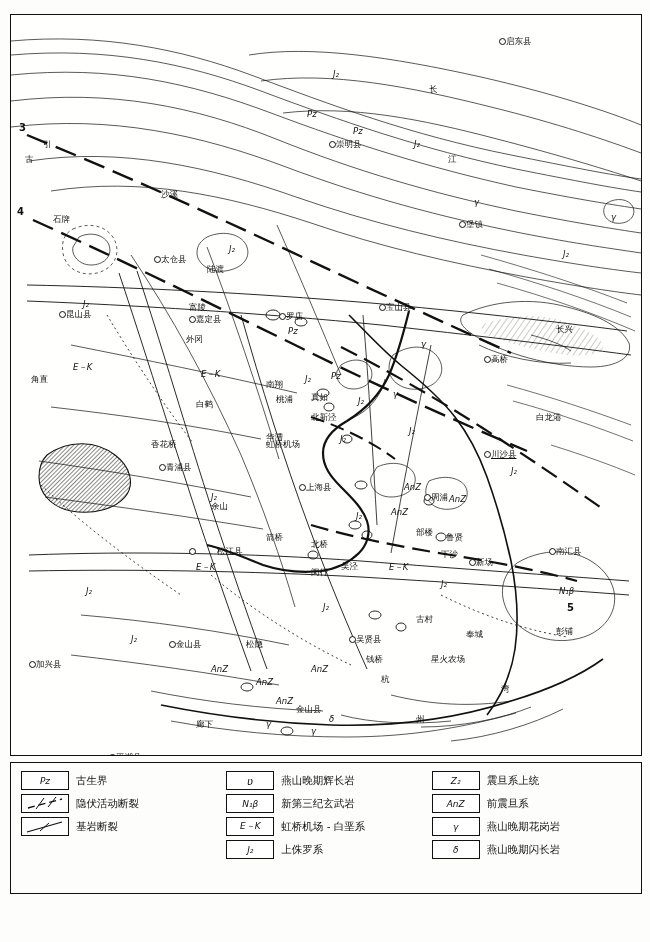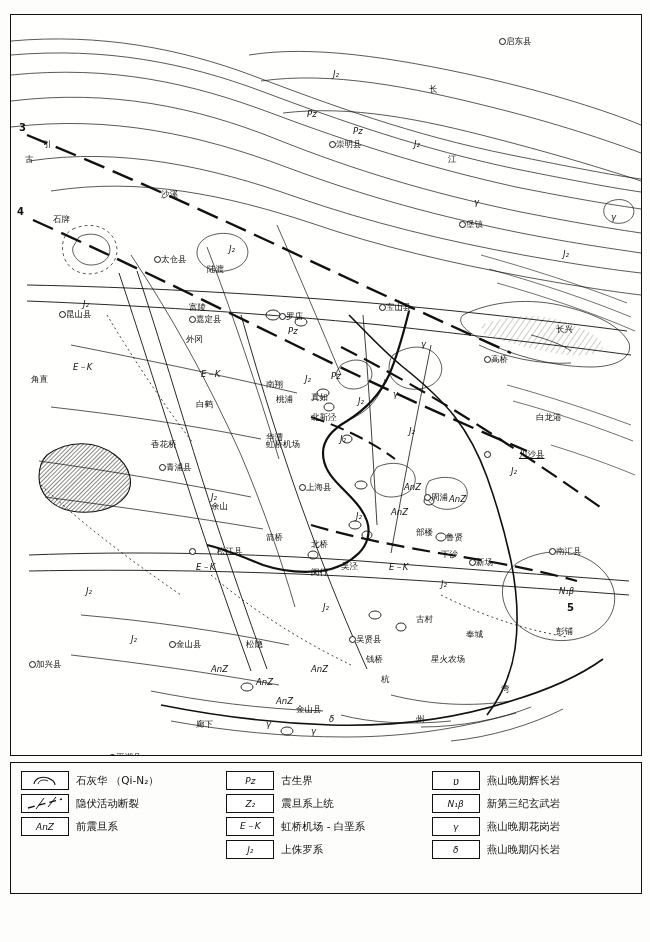--- a/index.html
+++ b/index.html
@@ -190,21 +190,21 @@
           <div class="mlabel" style="left: 480px; top: 340px;">高桥</div>
           <div class="mlabel" style="left: 185px; top: 385px;">白鹤</div>
           <div class="mlabel" style="left: 265px; top: 380px;">桃浦</div>
           <div class="mlabel" style="left: 300px; top: 378px;">真如</div>
           <div class="mlabel" style="left: 255px; top: 418px;">华漕</div>
           <div class="mlabel" style="left: 300px; top: 398px;">北新泾</div>
           <div class="mlabel" style="left: 525px; top: 398px;">白龙港</div>
           <div class="mlabel" style="left: 140px; top: 425px;">香花桥</div>
           <div class="mlabel" style="left: 255px; top: 425px;">虹桥机场</div>
           <div class="citydot" style="left: 473px; top: 436px;"></div>
-          <div class="mlabel" style="left: 508px; top: 435px; text-decoration: underline;">川沙县</div>
+          <div class="mlabel" style="left: 480px; top: 435px; text-decoration: underline;">川沙县</div>
           <div class="citydot" style="left: 148px; top: 449px;"></div>
           <div class="mlabel" style="left: 155px; top: 448px;">青浦县</div>
           <div class="citydot" style="left: 288px; top: 469px;"></div>
           <div class="mlabel" style="left: 295px; top: 468px;">上海县</div>
           <div class="citydot" style="left: 413px; top: 479px;"></div>
           <div class="mlabel" style="left: 420px; top: 478px;">周浦</div>
           <div class="mlabel" style="left: 200px; top: 487px;">余山</div>
           <div class="mlabel" style="left: 405px; top: 513px;">部楼</div>
           <div class="citydot" style="left: 538px; top: 533px;"></div>
           <div class="mlabel" style="left: 545px; top: 532px;">南汇县</div>
@@ -281,68 +281,68 @@
           <div class="mlabel it" style="left: 318px; top: 700px;">δ</div>
         </div>
 
     </div>
   </div>
 
   <div id="legend">
     <div id="legend-grid">
         <div class="lg-item">
           <div class="lg-sym">
-            <svg width="46" height="17">
-              <path d="M12,12 C13,6 20,4 26,6 C31,8 33,11 33,13" fill="none" stroke="#111" stroke-width="1.1"></path>
-              <path d="M16,12 C17,8 22,7 26,9" fill="none" stroke="#111" stroke-width="0.9"></path>
-            </svg>
-          </div>
-          <div class="lg-txt">石灰华 （Qi-N₂）</div>
-        </div>
-        <div class="lg-item">
-          <div class="lg-sym">
             <span>Pz</span>
           </div>
           <div class="lg-txt">古生界</div>
         </div>
         <div class="lg-item">
           <div class="lg-sym">
             <svg width="46" height="17">
               <text x="20" y="13" font-size="10" font-style="italic" font-family="DejaVu Sans">ʋ</text>
             </svg>
           </div>
           <div class="lg-txt">燕山晚期辉长岩</div>
+        </div>
+        <div class="lg-item">
+          <div class="lg-sym">
+            <span>Z₂</span>
+          </div>
+          <div class="lg-txt">震旦系上统</div>
         </div>
         <div class="lg-item">
           <div class="lg-sym">
             <svg width="46" height="17">
               <line x1="6" y1="13" x2="40" y2="4" stroke="#111" stroke-width="1.3" stroke-dasharray="7 4"></line>
               <line x1="14" y1="14" x2="22" y2="3" stroke="#111" stroke-width="1"></line>
               <line x1="26" y1="12" x2="34" y2="2" stroke="#111" stroke-width="1"></line>
             </svg>
           </div>
           <div class="lg-txt">隐伏活动断裂</div>
         </div>
         <div class="lg-item">
           <div class="lg-sym">
-            <span>Z₂</span>
-          </div>
-          <div class="lg-txt">震旦系上统</div>
-        </div>
-        <div class="lg-item">
-          <div class="lg-sym">
             <span>N₁β</span>
           </div>
           <div class="lg-txt">新第三纪玄武岩</div>
         </div>
         <div class="lg-item">
           <div class="lg-sym">
             <span>AnZ</span>
           </div>
           <div class="lg-txt">前震旦系</div>
+        </div>
+        <div class="lg-item">
+          <div class="lg-sym">
+            <svg width="46" height="17">
+              <line x1="5" y1="14" x2="40" y2="4" stroke="#111" stroke-width="1.3"></line>
+              <line x1="18" y1="13" x2="27" y2="5" stroke="#111" stroke-width="1"></line>
+            </svg>
+          </div>
+          <div class="lg-txt">基岩断裂</div>
         </div>
         <div class="lg-item">
           <div class="lg-sym">
             <span>E－K</span>
           </div>
           <div class="lg-txt">虹桥机场 - 白垩系</div>
         </div>
         <div class="lg-item">
           <div class="lg-sym">
             <span>γ</span>

